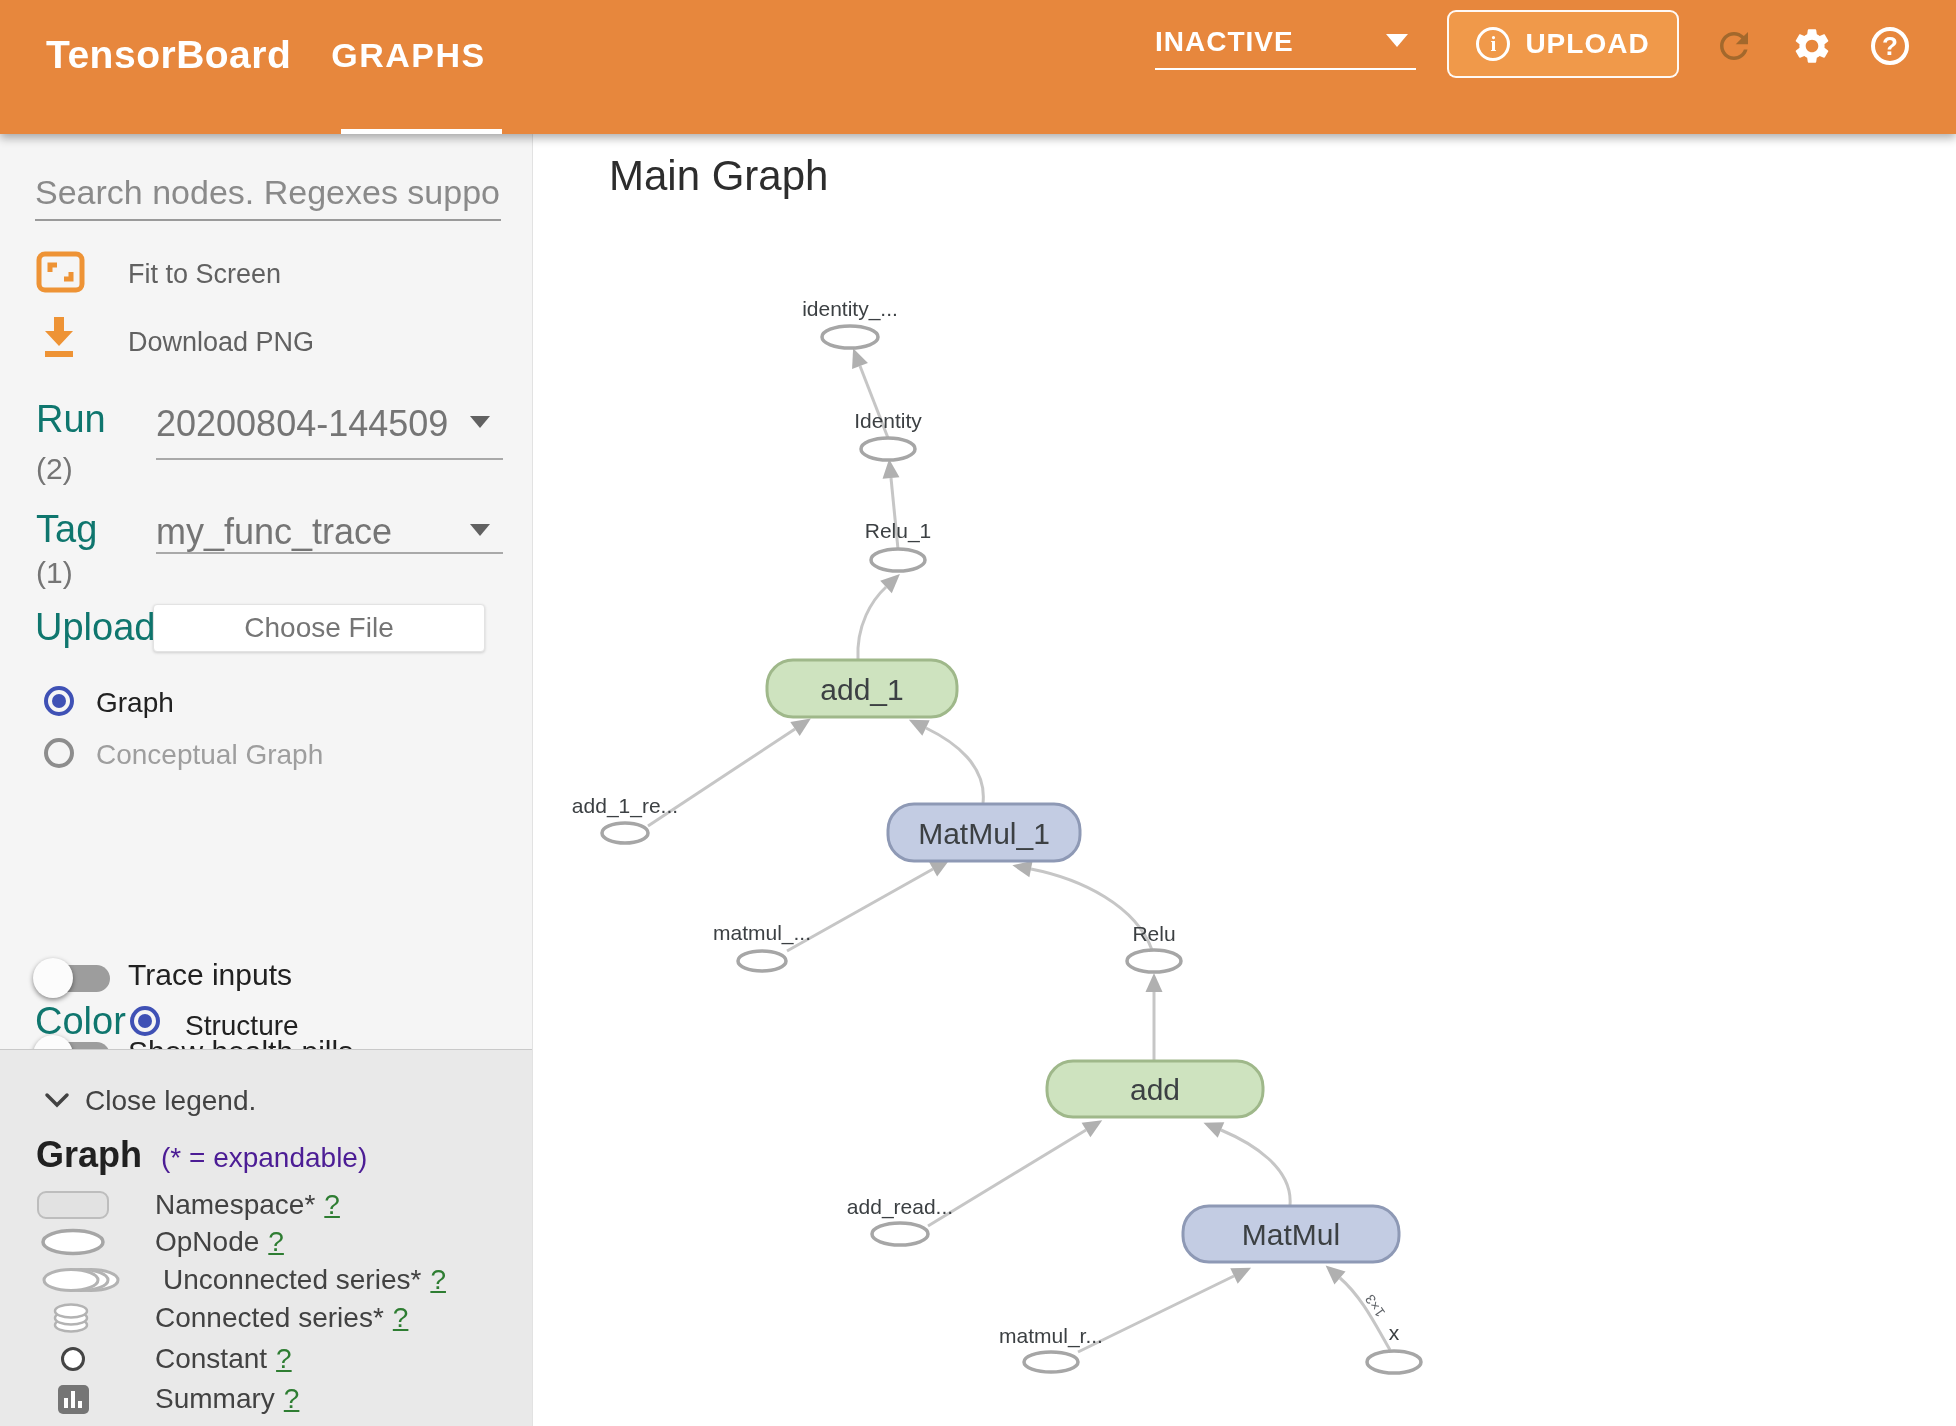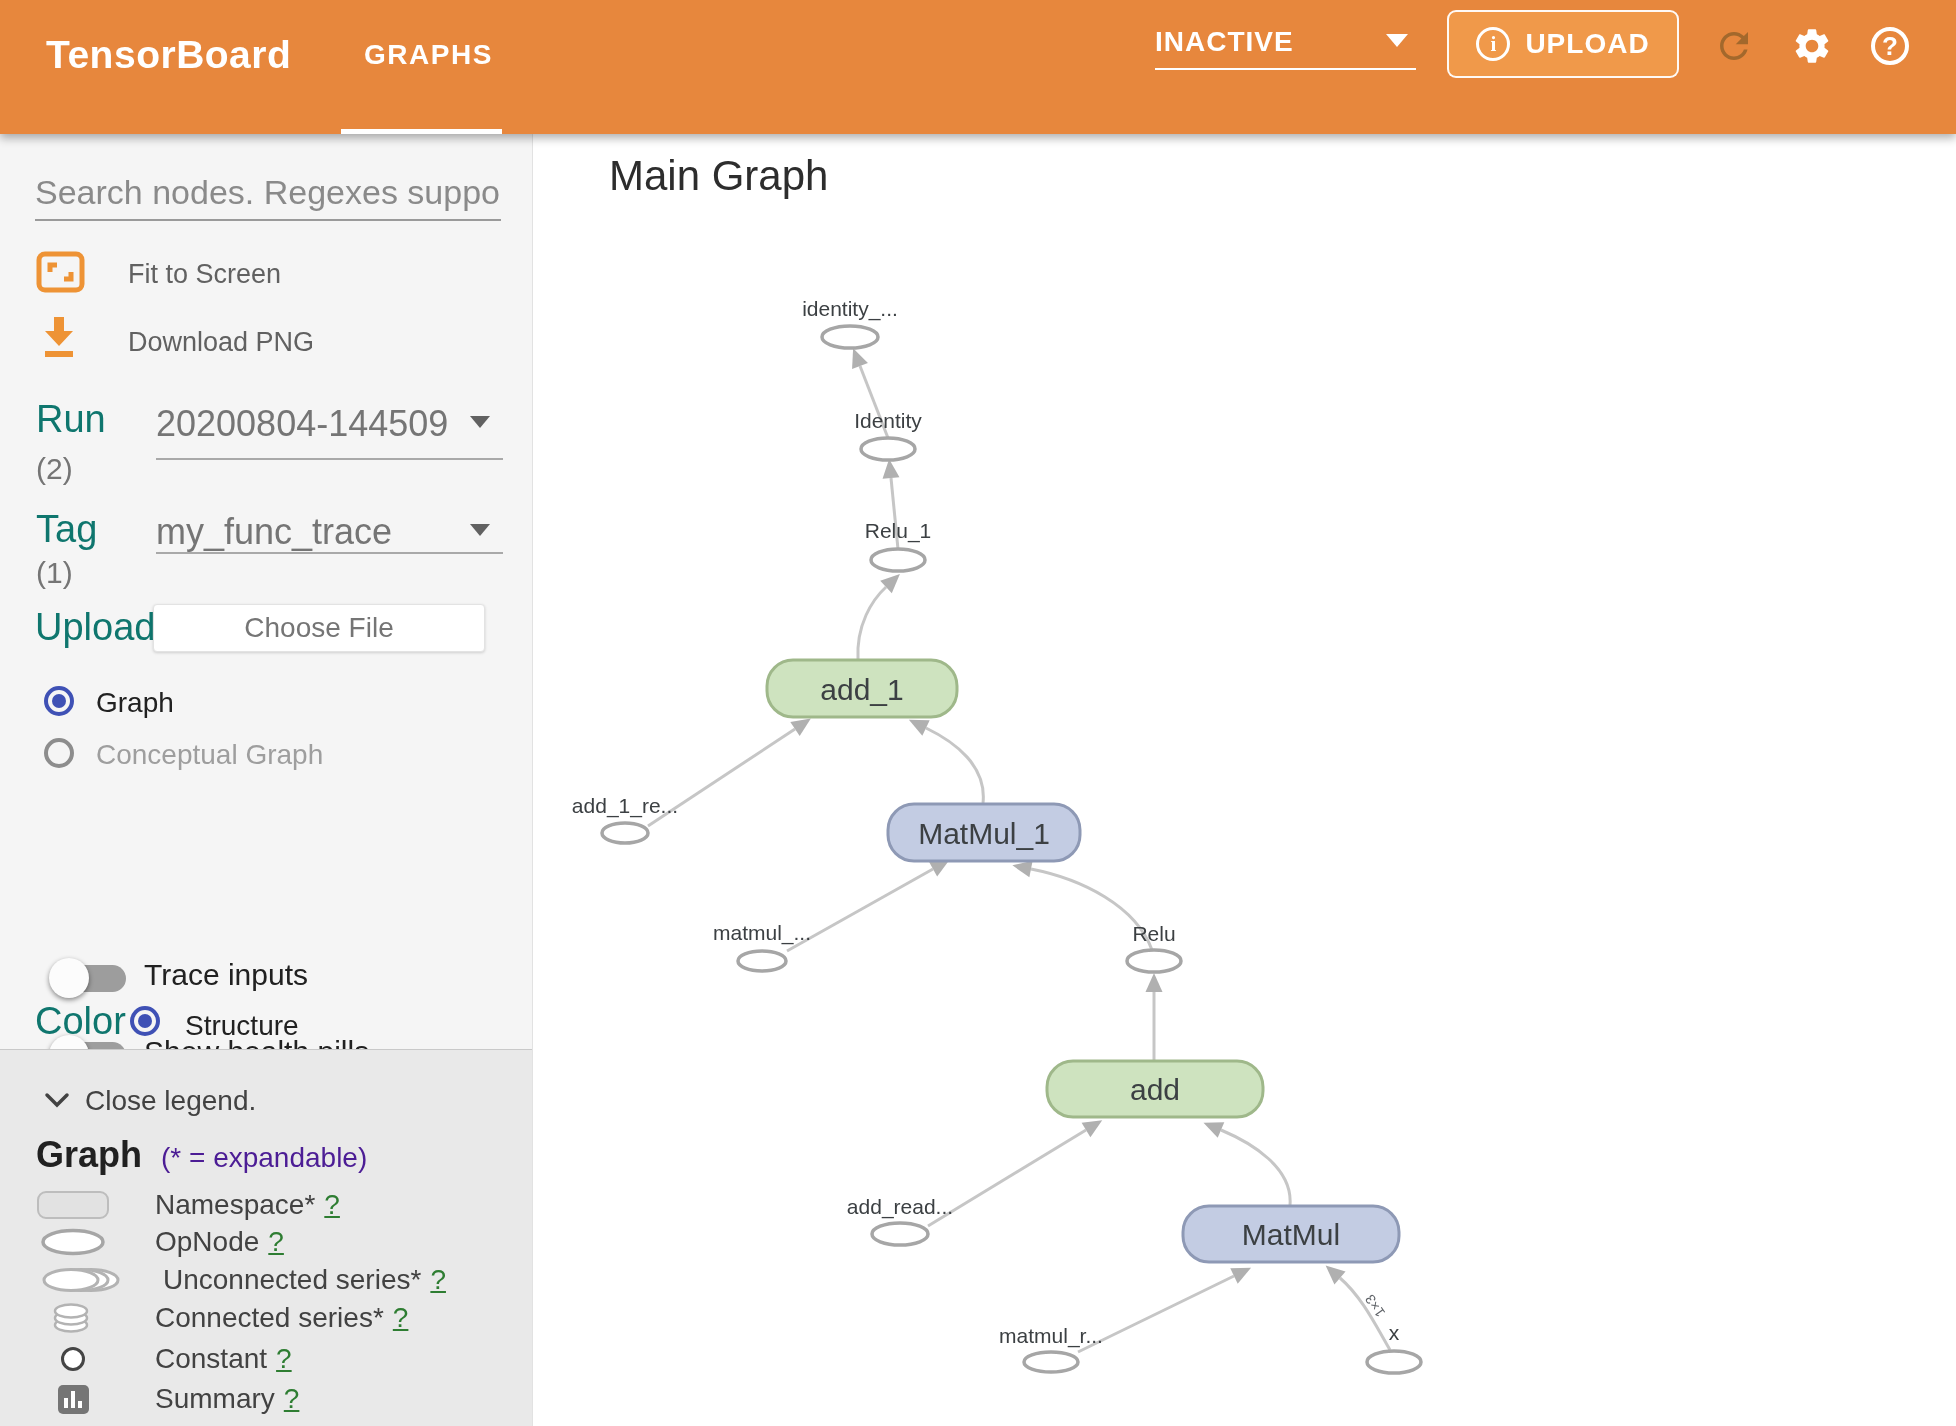--- a/index.html
+++ b/index.html
@@ -4,22 +4,22 @@
 <style>
   * { margin:0; padding:0; box-sizing:border-box; }
   html,body { width:1956px; height:1426px; overflow:hidden;
     font-family:"Liberation Sans", sans-serif; background:#fff; }
 
   
   .app-header { position:absolute; left:0; top:0; width:1956px; height:134px;
     background:#e7873d; z-index:20; box-shadow:0 4px 9px rgba(0,0,0,0.32); }
   .logo { position:absolute; left:46px; top:0; height:110px; display:flex; align-items:center;
     color:#fff; font-size:39px; font-weight:600; letter-spacing:0.5px; }
-  .tab { position:absolute; left:348px; top:0; width:161px; height:110px; display:flex;
-    align-items:center; justify-content:center; color:#fff; font-size:28px; font-weight:600;
+  .tab { position:absolute; left:328px; top:0; width:161px; height:110px; display:flex;
+    align-items:center; justify-content:center; color:#fff; font-size:34px; font-weight:600;
     letter-spacing:1.5px; }
   .tab-underline { position:absolute; left:341px; bottom:0; width:161px; height:5px; background:#fff; }
 
   .status-select { position:absolute; left:1155px; top:26px; width:261px; height:46px; cursor:pointer; }
   .status-select .val { color:#fff; font-size:28px; font-weight:600; letter-spacing:1px; }
   .status-select .underline { position:absolute; left:0; top:42px; width:261px; height:2px; background:#fff; }
   .caret-down-white { position:absolute; right:8px; top:8px; width:0; height:0;
     border-left:11px solid transparent; border-right:11px solid transparent; border-top:13px solid #fff; }
 
   .upload-btn { position:absolute; left:1447px; top:10px; width:232px; height:68px;
@@ -65,21 +65,21 @@
   .radio-circle { position:absolute; left:44px; top:4px; width:30px; height:30px; border-radius:50%;
     background:#f5f5f5; }
   .radio-circle.sel { border:4px solid #3f51b5; }
   .radio-circle.sel::after { content:""; position:absolute; left:4px; top:4px; width:14px; height:14px;
     border-radius:50%; background:#3f51b5; }
   .radio-circle.gray { border:4px solid #8d8d8d; }
   .radio-circle.dark { border:4px solid #333; }
   .radio-row .rlabel { position:absolute; left:96px; top:5px; font-size:28px; color:#212121; }
   .radio-row .rlabel.muted { color:#9e9e9e; }
 
-  .toggle-row { position:absolute; left:16px; width:100%; height:52px; cursor:pointer;padding-left:44px; }
+  .toggle-row { position:absolute; left:0; width:100%; height:52px; cursor:pointer;padding-left:44px; }
   .toggle-track { position:absolute; left:35px; top:13px; width:75px; height:27px;
     border-radius:14px; background:#9d9d9d; }
   .toggle-knob { position:absolute; left:-2px; top:-7px; width:40px; height:40px; border-radius:50%;
     background:#fcfcfc; box-shadow:0 2px 5px rgba(0,0,0,0.45); }
   .toggle-row .tglabel { position:absolute; left:128px; top:6px; font-size:30px; color:#212121; }
 
   .legend-area { position:absolute; left:0; top:939px; width:100%; height:377px;
     background:#e9e9e9; border-top:1px solid #c9c9c9; }
   .close-legend { position:absolute; left:0; top:32px; width:100%; height:40px; cursor:pointer; }
   .close-legend .chev { position:absolute; left:44px; top:10px; }

